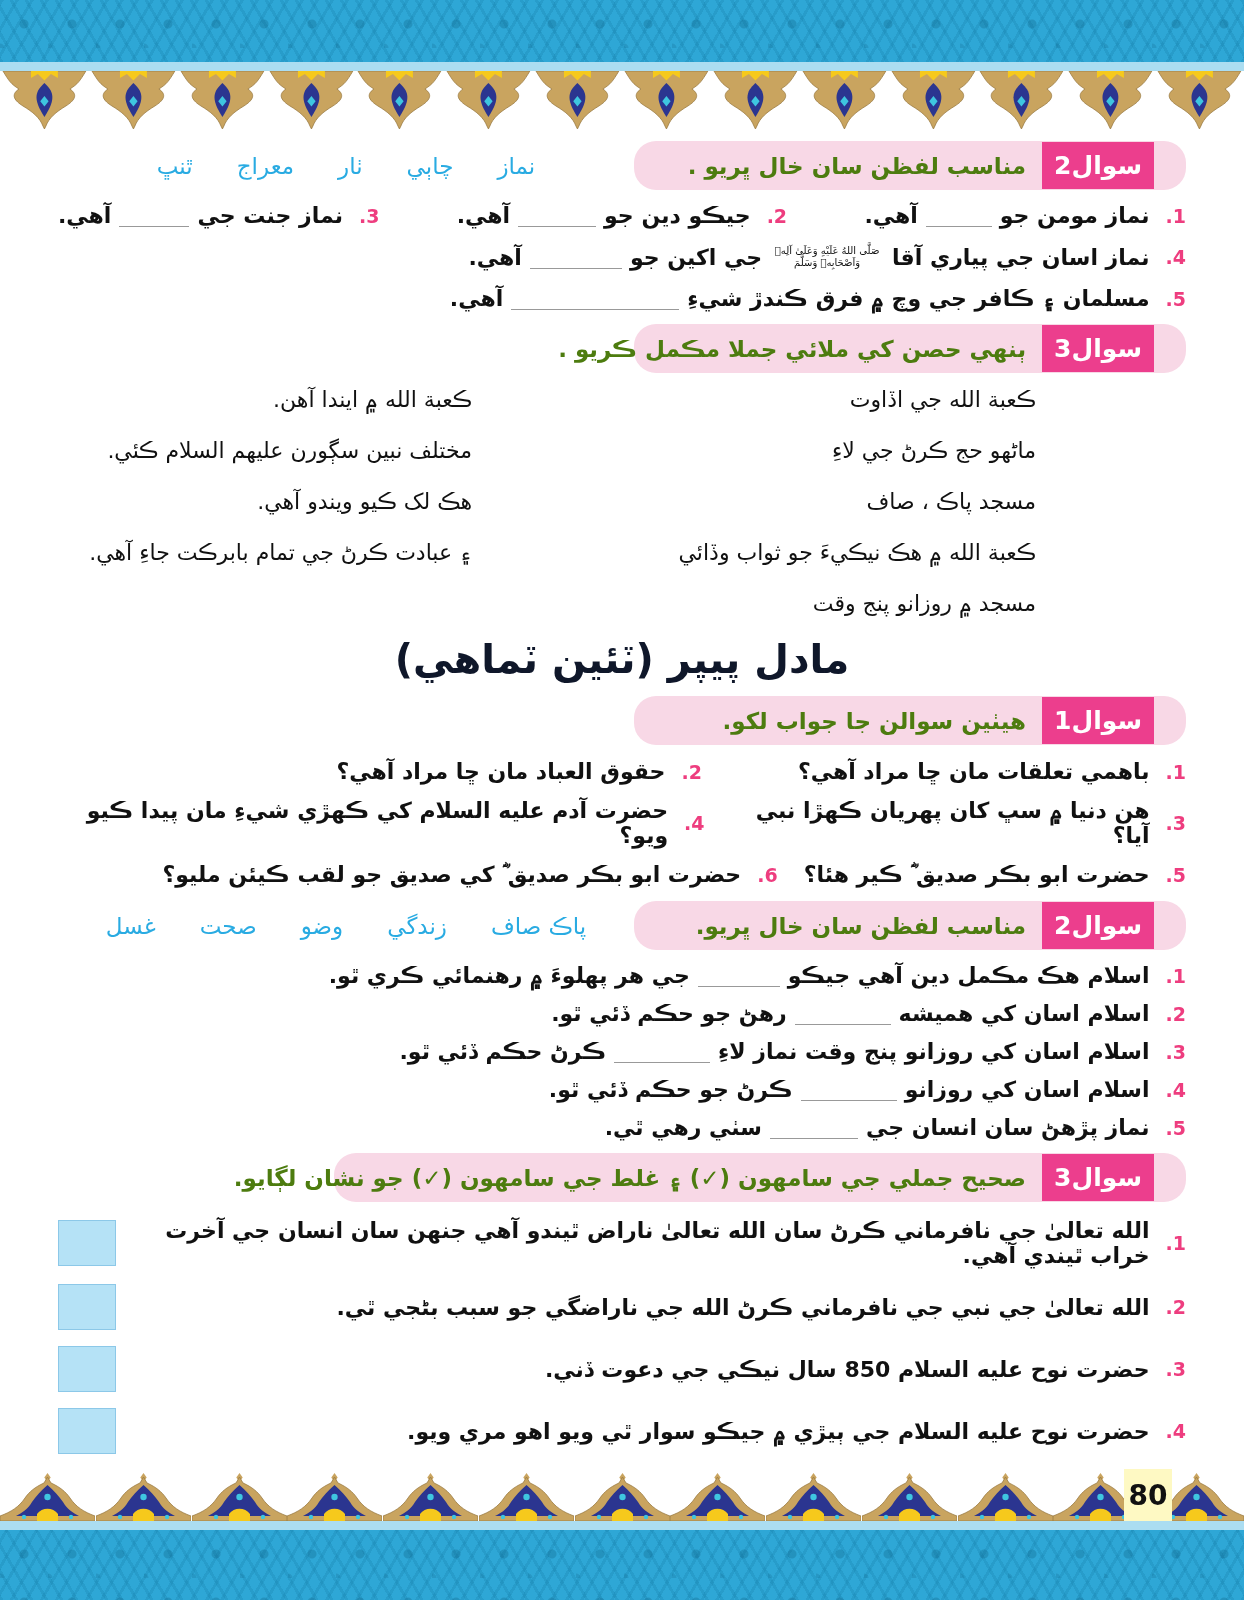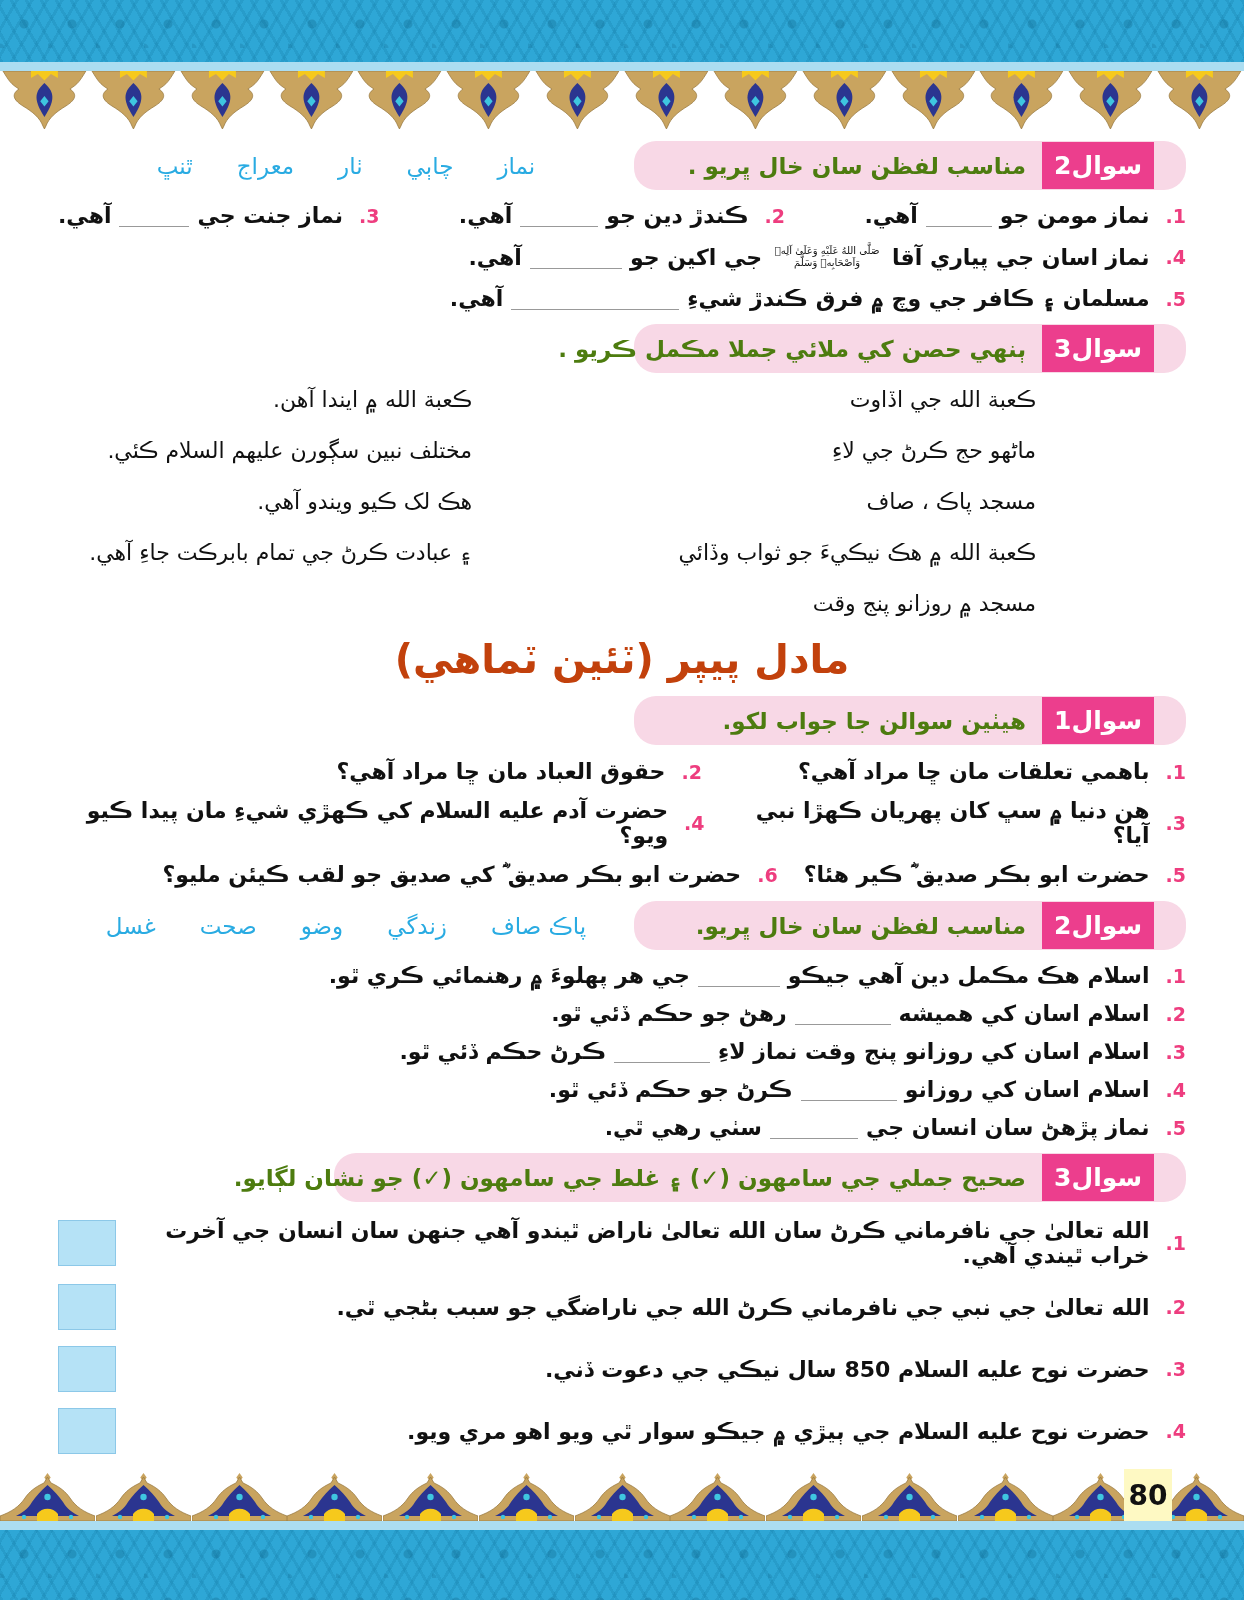--- a/index.html
+++ b/index.html
@@ -59,21 +59,21 @@
   .bl { display:inline-block; border-bottom:1.5px solid #999; height:1.05em; margin:0 8px; }
   .honorific {
     display:inline-block; width:118px; font-size:10px; font-weight:normal;
     line-height:1.2; text-align:center; vertical-align:middle; margin:4px 6px; white-space:normal;
   }
 
   .match-grid { display:grid; grid-template-columns:1fr 1fr; direction:rtl;
     row-gap:26px; margin:14px 0 10px 0; font-size:22px; }
   .match-grid .cell { padding-left:30px; padding-right:150px; }
 
-  .model-heading { text-align:center; color:#c2410c; font-size:40px; font-weight:bold;
+  .model-heading { text-align:center; color:#0f172a; font-size:40px; font-weight:bold;
     margin:20px 0 14px 0; letter-spacing:-1px; }
 
   .qrow { display:flex; direction:rtl; margin:14px 0; font-size:22px; font-weight:bold; }
   .qrow .q-item { white-space:normal; }
   .qrow.g1 { gap:96px; }
   .qrow.g2 { gap:26px; }
 
   .tf-row { display:flex; direction:rtl; align-items:center; margin:16px 0; font-size:22px; font-weight:bold; }
   .tf-row .txt { white-space:normal; }
   .cbx { width:58px; height:46px; background:#B5E2F6; border:1px solid #8CC8E8;
@@ -171,21 +171,21 @@
 
     <div class="item-row spread">
       <span class="q-item">
         <span class="num">1.</span>
         <span>نماز مومن جو</span>
         <span class="bl" style="width:66px"></span>
         <span>آهي.</span>
       </span>
       <span class="q-item">
         <span class="num">2.</span>
-        <span>ڪندڙ دين جو</span>
+        <span>جيڪو دين جو</span>
         <span class="bl" style="width:78px"></span>
         <span>آهي.</span>
       </span>
       <span class="q-item">
         <span class="num">3.</span>
         <span>نماز جنت جي</span>
         <span class="bl" style="width:70px"></span>
         <span>آهي.</span>
       </span>
     </div>

